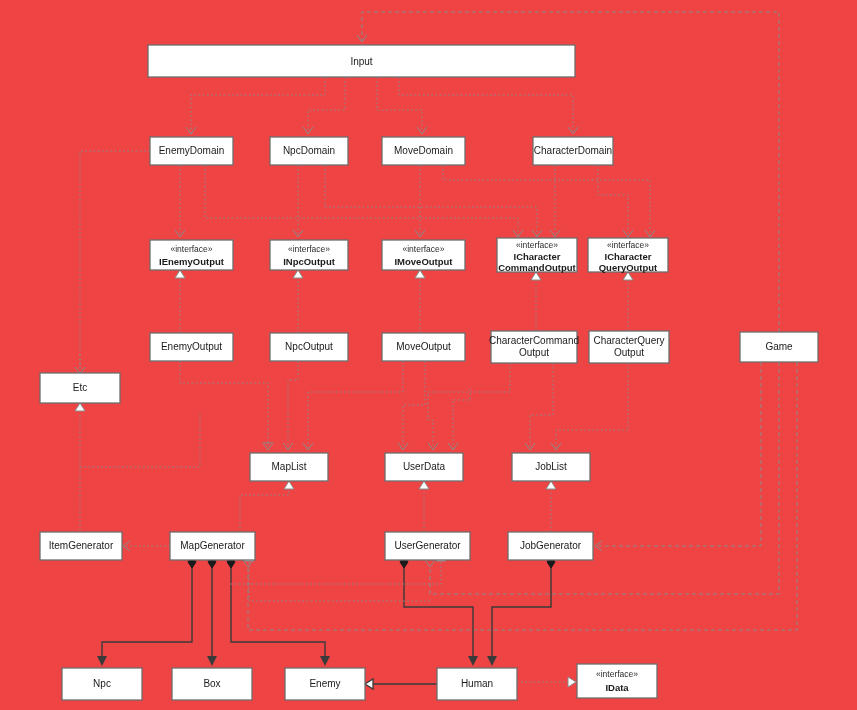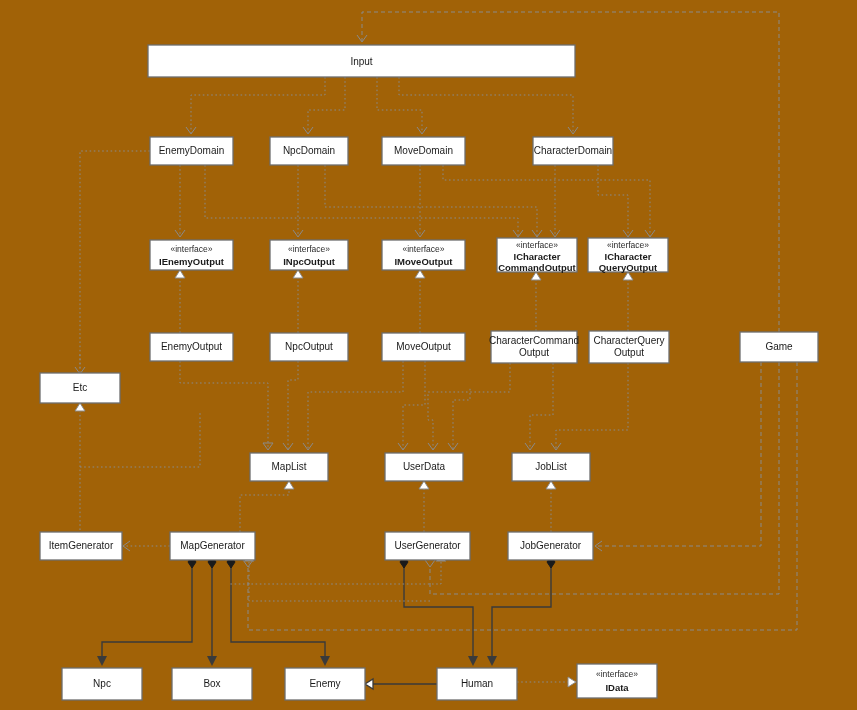--- a/index.html
+++ b/index.html
@@ -7,21 +7,21 @@
     padding: 0;
     background: #ffffff;
   }
   body {
     font-family: "Liberation Sans", sans-serif;
   }
   #diagram-root {
     position: relative;
     width: 857px;
     height: 710px;
-    background: #a16207;
+    background: #ef4444;
     overflow: hidden;
   }
   svg#uml-canvas {
     position: absolute;
     left: 0;
     top: 0;
     width: 857px;
     height: 710px;
     display: block;
   }

